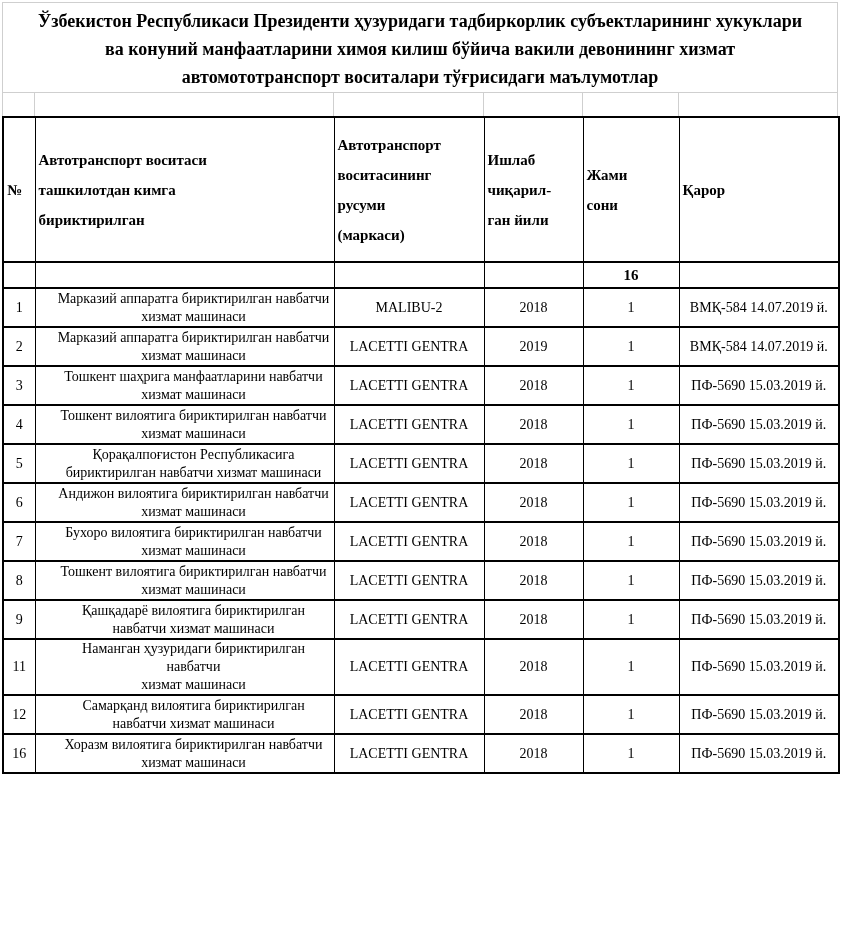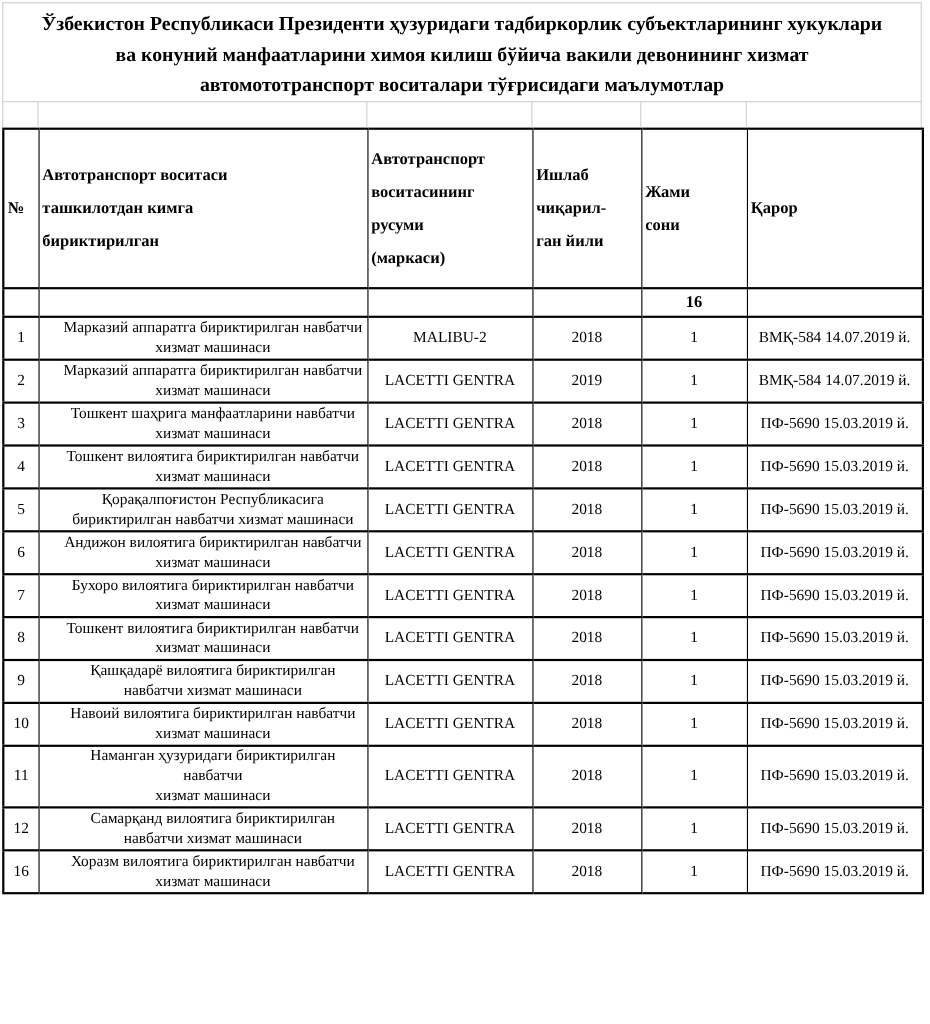--- a/index.html
+++ b/index.html
@@ -234,29 +234,20 @@
           <tr>
     <td class="c-no">9</td>
     <td class="c-desc">Қашқадарё вилоятига бириктирилган
 навбатчи хизмат машинаси</td>
     <td class="c-model">LACETTI GENTRA</td>
     <td class="c-year">2018</td>
     <td class="c-count">1</td>
     <td class="c-decision">ПФ-5690 15.03.2019 й.</td>
   </tr>
           <tr>
-    <td class="c-no">10</td>
-    <td class="c-desc">Навоий вилоятига бириктирилган навбатчи
-хизмат машинаси</td>
-    <td class="c-model">LACETTI GENTRA</td>
-    <td class="c-year">2018</td>
-    <td class="c-count">1</td>
-    <td class="c-decision">ПФ-5690 15.03.2019 й.</td>
-  </tr>
-          <tr>
     <td class="c-no">11</td>
     <td class="c-desc">Наманган ҳузуридаги бириктирилган навбатчи
 хизмат машинаси</td>
     <td class="c-model">LACETTI GENTRA</td>
     <td class="c-year">2018</td>
     <td class="c-count">1</td>
     <td class="c-decision">ПФ-5690 15.03.2019 й.</td>
   </tr>
           <tr>
     <td class="c-no">12</td>

